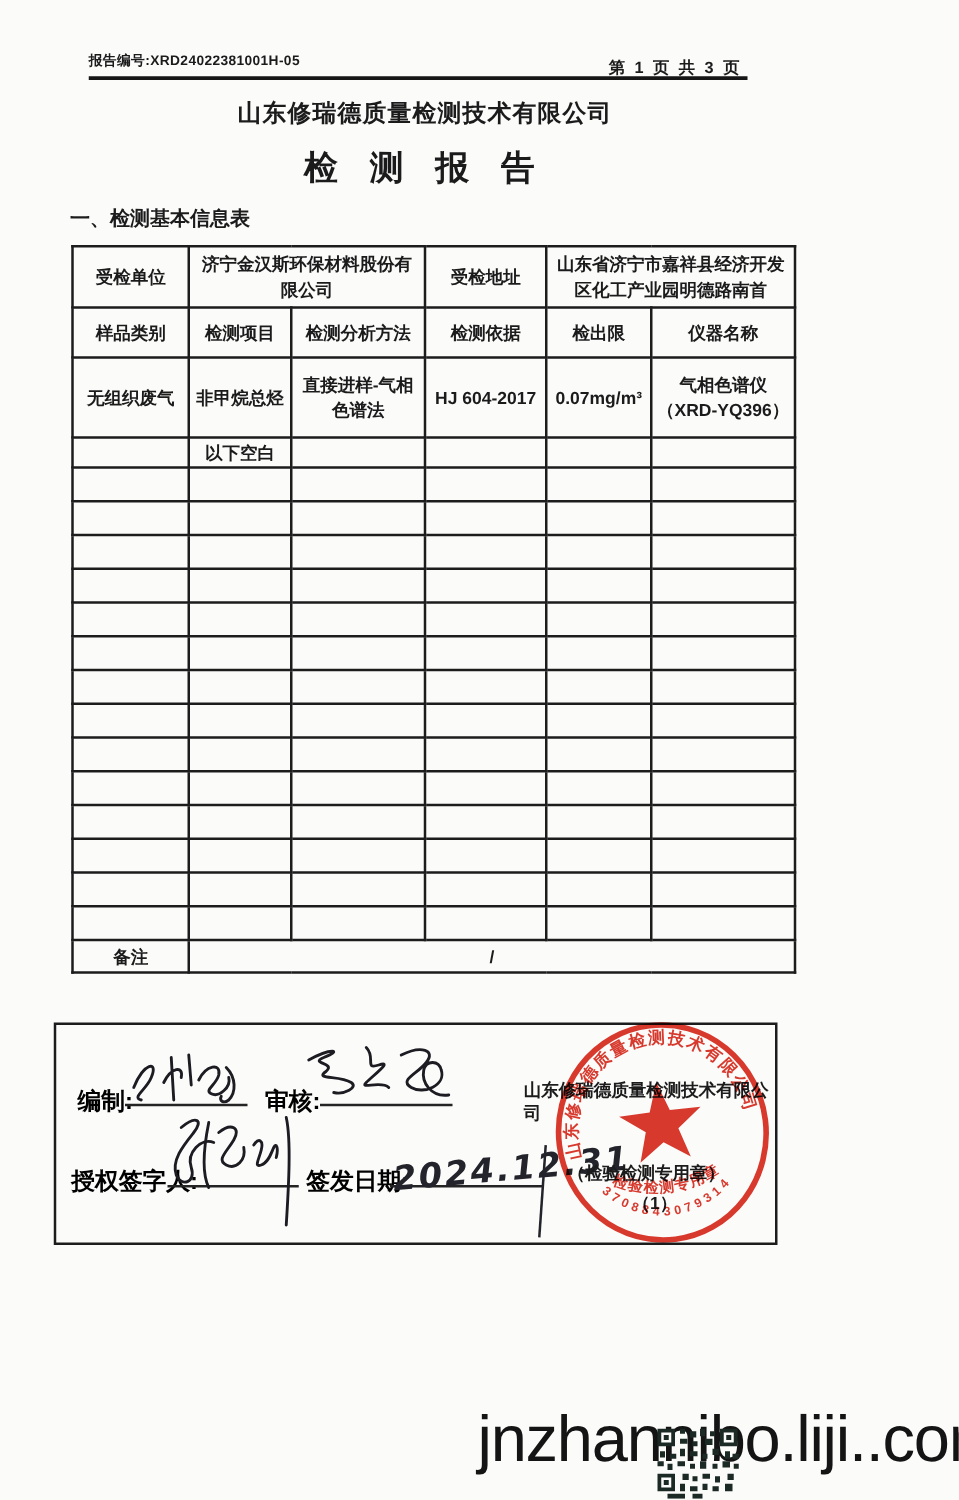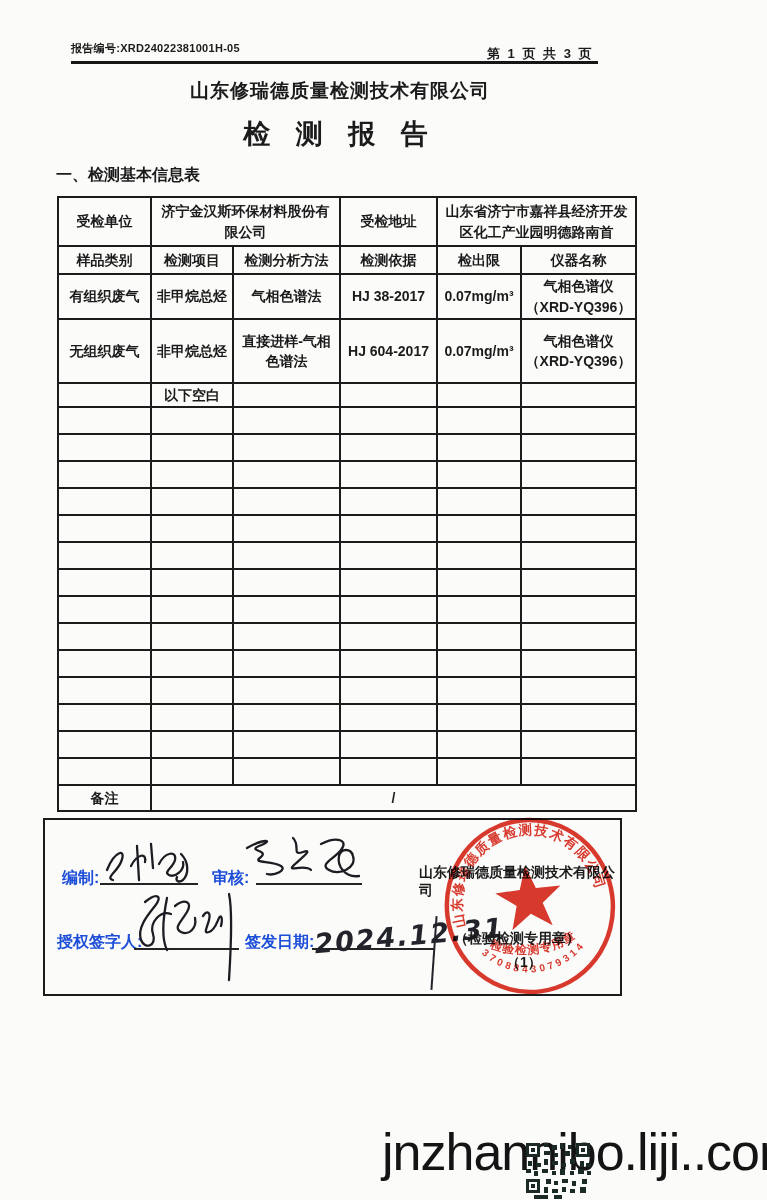--- a/index.html
+++ b/index.html
@@ -15,26 +15,26 @@
   .header-rule{left:71px;top:61px;width:527px;height:2.5px;background:#161616;}
   .company-title{left:0;top:78px;width:680px;text-align:center;font-size:19px;font-weight:700;letter-spacing:1px;}
   .report-title{left:0;top:116px;width:680px;text-align:center;font-size:27px;font-weight:700;letter-spacing:9px;}
   .section-title{left:56px;top:165px;font-size:16px;font-weight:700;}
   
   .tbl-wrap{left:40px;top:196px;}
   table{border-collapse:collapse;table-layout:fixed;width:578px;margin-left:17px;}
   td{border:2px solid #1c1c1c;text-align:center;vertical-align:middle;
      font-size:14px;font-weight:700;padding:1px 3px;line-height:1.45;
      font-family:"Liberation Sans",sans-serif;overflow:hidden;}
-  tr.r1{height:49px;} tr.r2{height:27px;} tr.r3{height:28px;padding-left:19px;}
+  tr.r1{height:49px;} tr.r2{height:27px;} tr.r3{height:40px;padding-left:19px;}
   tr.r4{height:45px;} tr.r5{height:64px;} tr.r6{height:23px;}
   tr.empty-row{height:27px;} tr.remark-row{height:26px;}
   
   .sig-block{left:43px;top:818px;width:575px;height:174px;border:2.5px solid #1c1c1c;}
-  .sig-label{position:absolute;font-size:16px;font-weight:700;color:#1d4ed8;}
+  .sig-label{position:absolute;font-size:19px;font-weight:700;color:#000000;}
   .sig-line{position:absolute;height:2px;background:#242424;}
   .sig-company{position:absolute;left:374px;top:44px;font-size:14px;font-weight:700;}
   .seal-caption{position:absolute;left:409px;top:110px;font-size:14px;font-weight:700;}
   .seal-no{position:absolute;left:461px;top:134px;font-size:14px;font-weight:700;}
   .sig-svg{position:absolute;}
   .sig-svg path{fill:none;stroke:#1c1c22;stroke-width:2.3;stroke-linecap:round;stroke-linejoin:round;}
   .date-hand{position:absolute;left:269px;top:100px;font-size:27px;font-style:italic;font-weight:700;
     color:#23232b;transform:rotate(-5deg);letter-spacing:2px;font-family:"DejaVu Sans",sans-serif;}
   .date-tail{position:absolute;left:388px;top:96px;width:2.4px;height:74px;background:#23232b;transform:rotate(4deg);}
   
@@ -71,28 +71,20 @@
       <td>受检地址</td>
       <td colspan="2">山东省济宁市嘉祥县经济开发区化工产业园明德路南首</td>
     </tr>
     <tr class="r3">
       <td>样品类别</td>
       <td>检测项目</td>
       <td>检测分析方法</td>
       <td>检测依据</td>
       <td>检出限</td>
       <td>仪器名称</td>
-    </tr>
-    <tr class="r4">
-      <td>有组织废气</td>
-      <td>非甲烷总烃</td>
-      <td>气相色谱法</td>
-      <td>HJ 38-2017</td>
-      <td>0.07mg/m³</td>
-      <td>气相色谱仪 （XRD-YQ396）</td>
     </tr>
     <tr class="r5">
       <td>无组织废气</td>
       <td>非甲烷总烃</td>
       <td>直接进样-气相色谱法</td>
       <td>HJ 604-2017</td>
       <td>0.07mg/m³</td>
       <td>气相色谱仪 （XRD-YQ396）</td>
     </tr>
     <tr class="r6">

